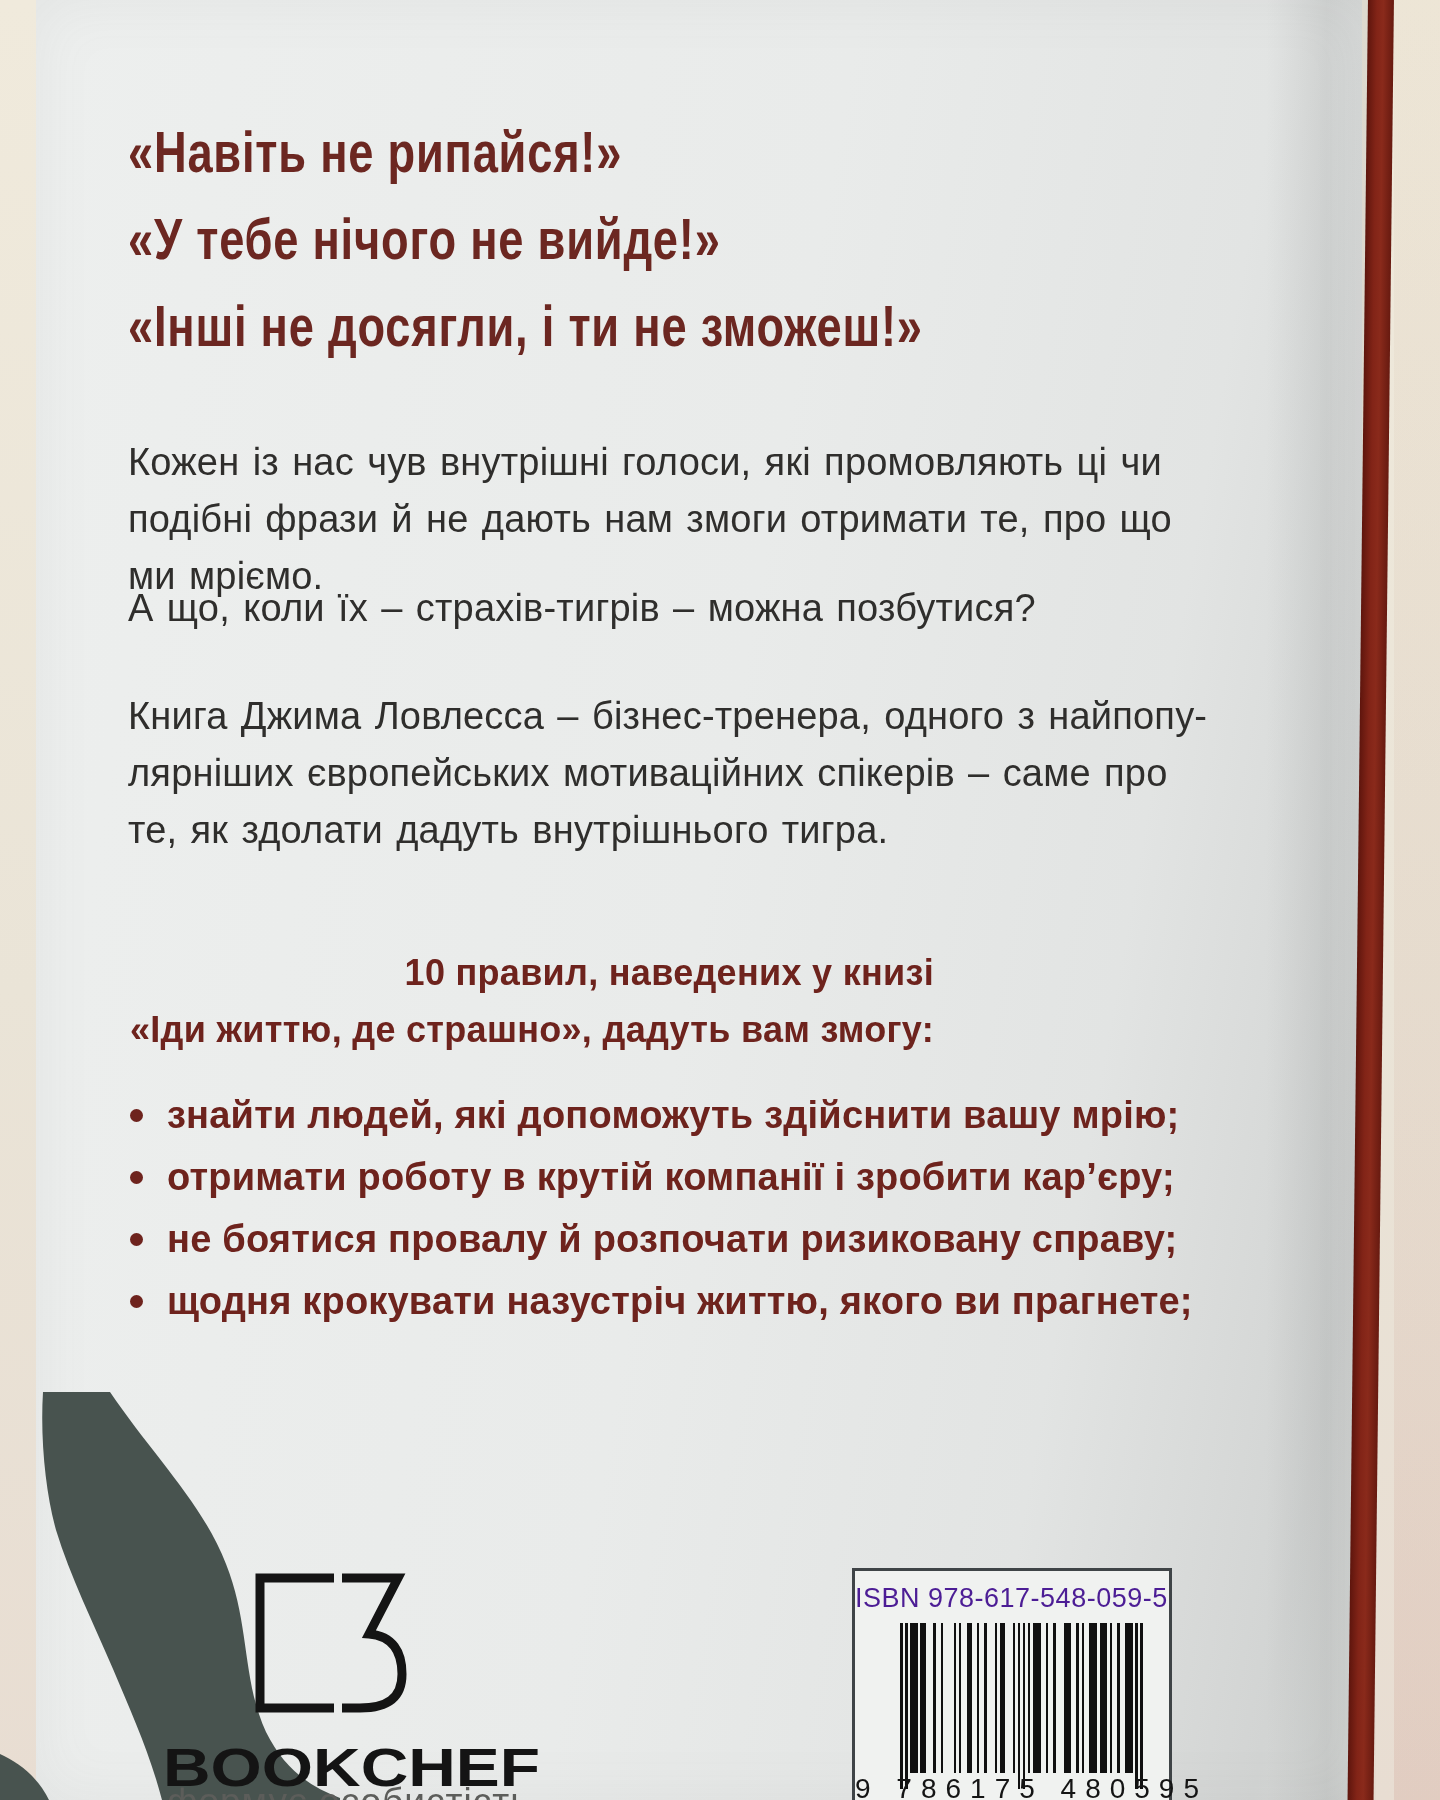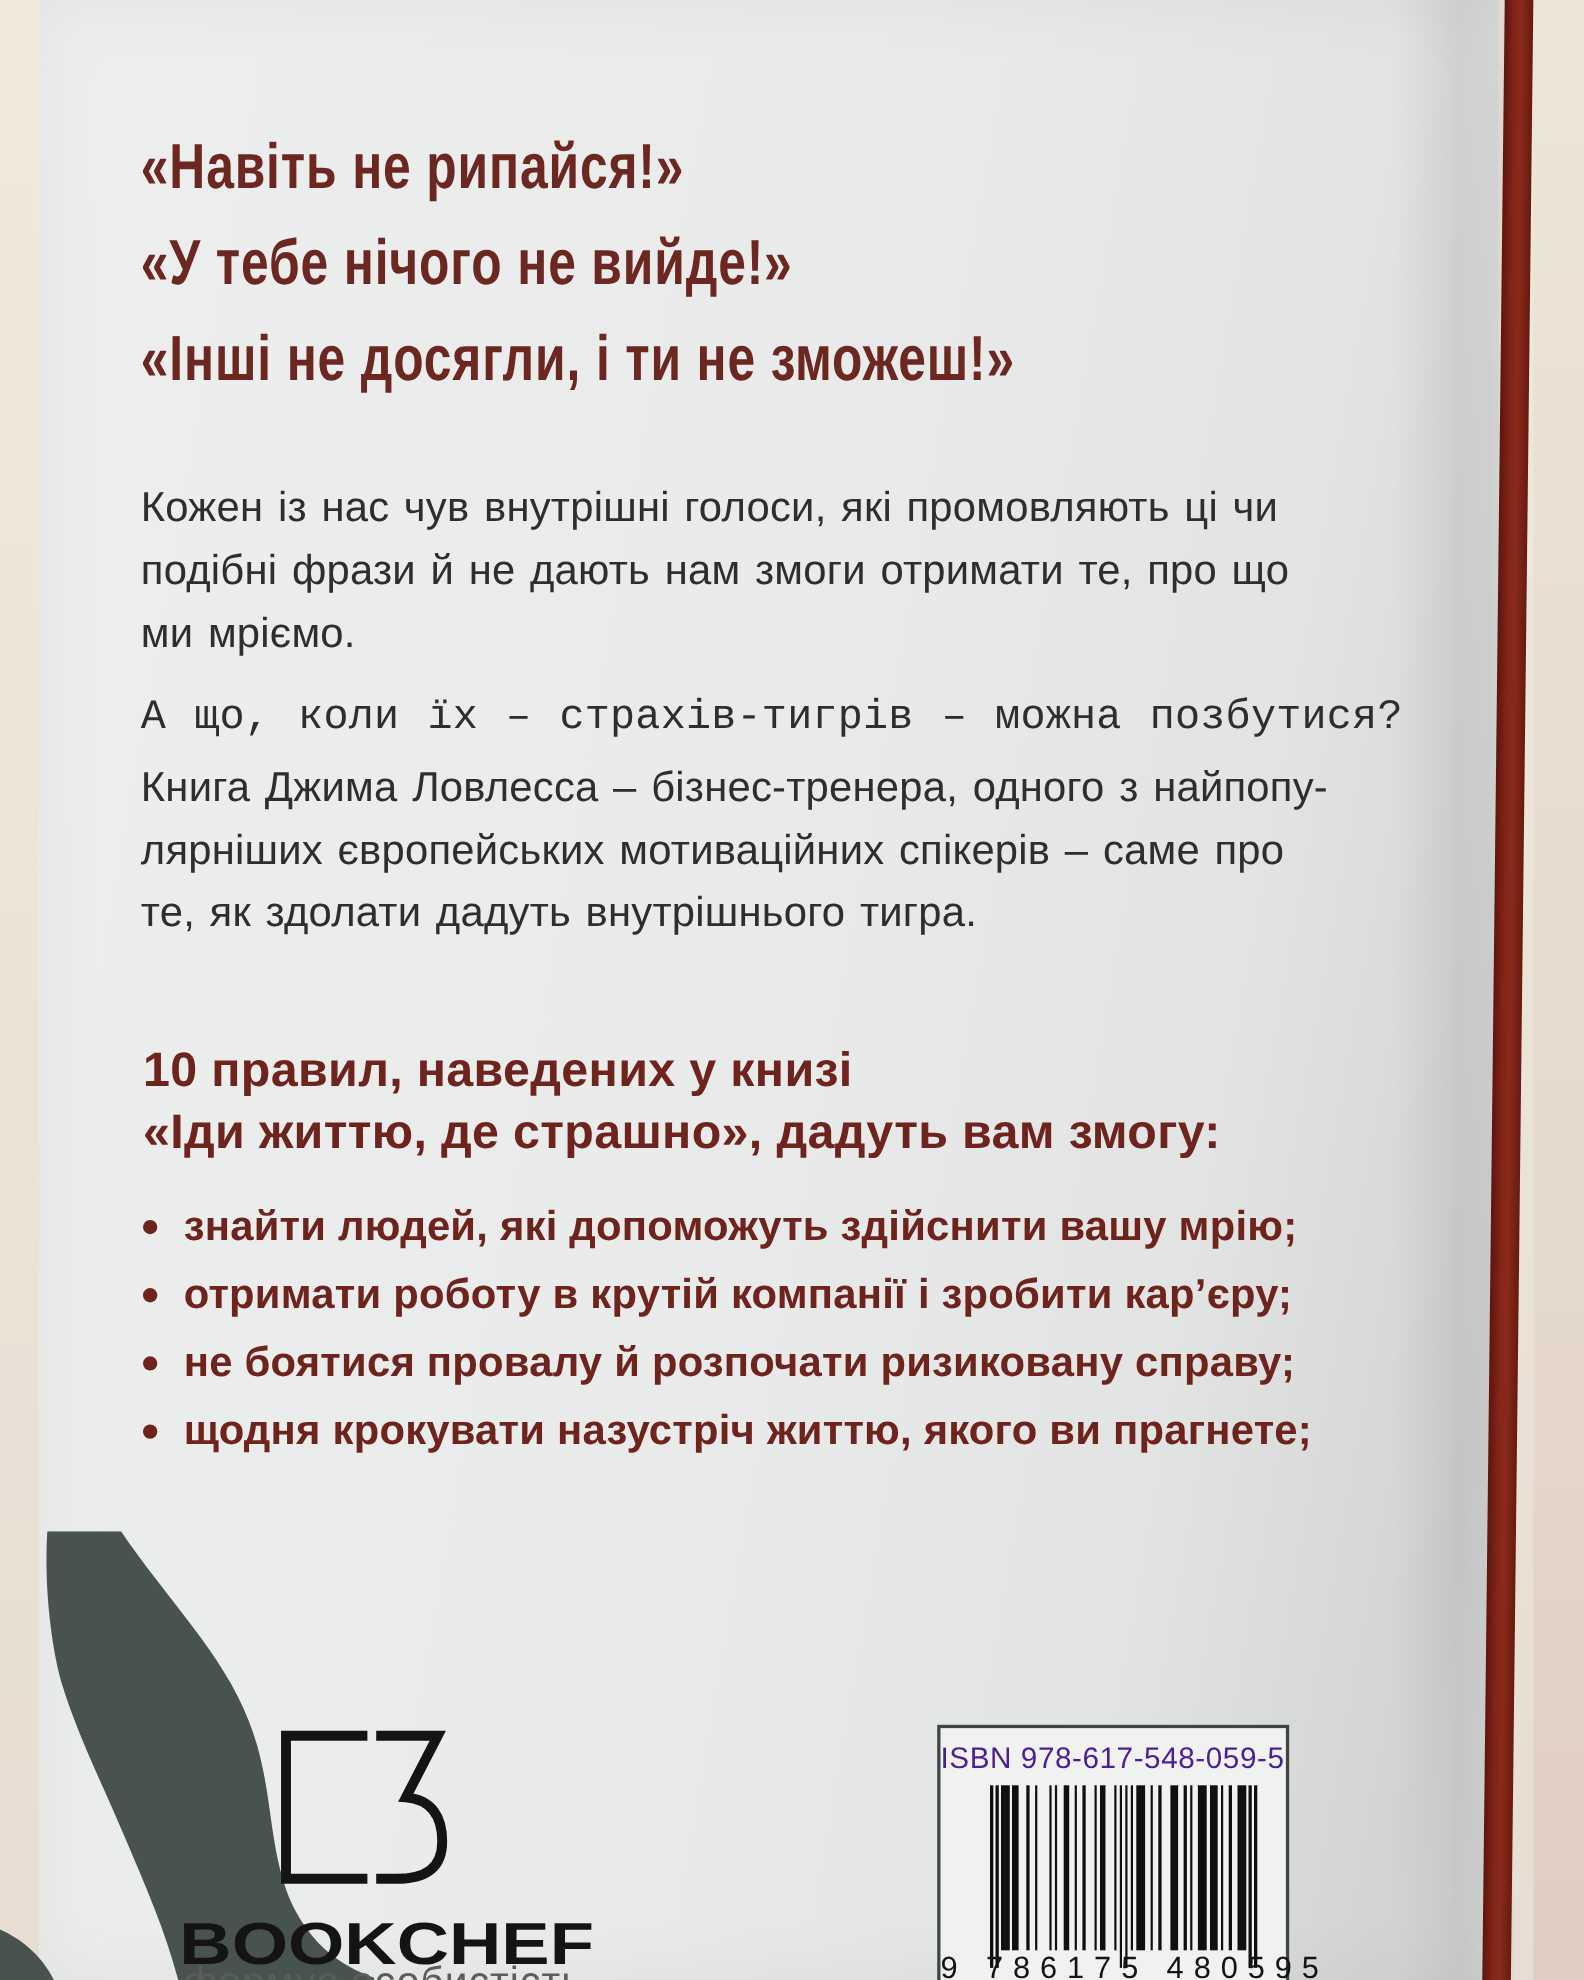--- a/index.html
+++ b/index.html
@@ -38,24 +38,24 @@
   .headline{position:absolute;left:128px;top:108px;}
   .headline-line{display:block;height:87px;white-space:nowrap;}
   .headline-line > span{
     display:inline-block;transform:scaleX(0.78);transform-origin:0 50%;
     font-weight:700;font-size:58px;line-height:87px;letter-spacing:1px;color:#6c2721;
   }
 
   
   .para{position:absolute;left:128px;color:#2f2e2c;font-size:38px;line-height:57px;letter-spacing:0.2px;word-spacing:2.5px;}
   .para div{white-space:nowrap;}
-  .p1{top:434px;} .p2{top:624px;font-family:Liberation Mono, monospace;} .p3{top:688px;}
+  .p1{top:434px;} .p2{top:580px;} .p3{top:688px;}
 
   
-  .rules-heading{position:absolute;left:130px;top:944px;color:#6e231d;font-weight:700;font-size:44px;line-height:57px;}
+  .rules-heading{position:absolute;left:130px;top:944px;color:#6e231d;font-weight:700;font-size:36px;line-height:57px;text-align:right;}
   .rules-heading div{white-space:nowrap;letter-spacing:0.3px;}
 
   
   .bullets{position:absolute;left:130px;top:1084px;list-style:none;margin:0;padding:0;}
   .bullet-item{height:62px;line-height:62px;display:flex;align-items:center;white-space:nowrap;}
   .bullet-dot{width:13px;height:13px;border-radius:50%;background:#6e231d;margin-right:24px;flex:0 0 auto;}
   .bullet-text{color:#6e231d;font-weight:700;font-size:38px;letter-spacing:0.2px;}
 
   
   .teal-shape{position:absolute;left:0;top:1392px;width:345px;height:408px;}

